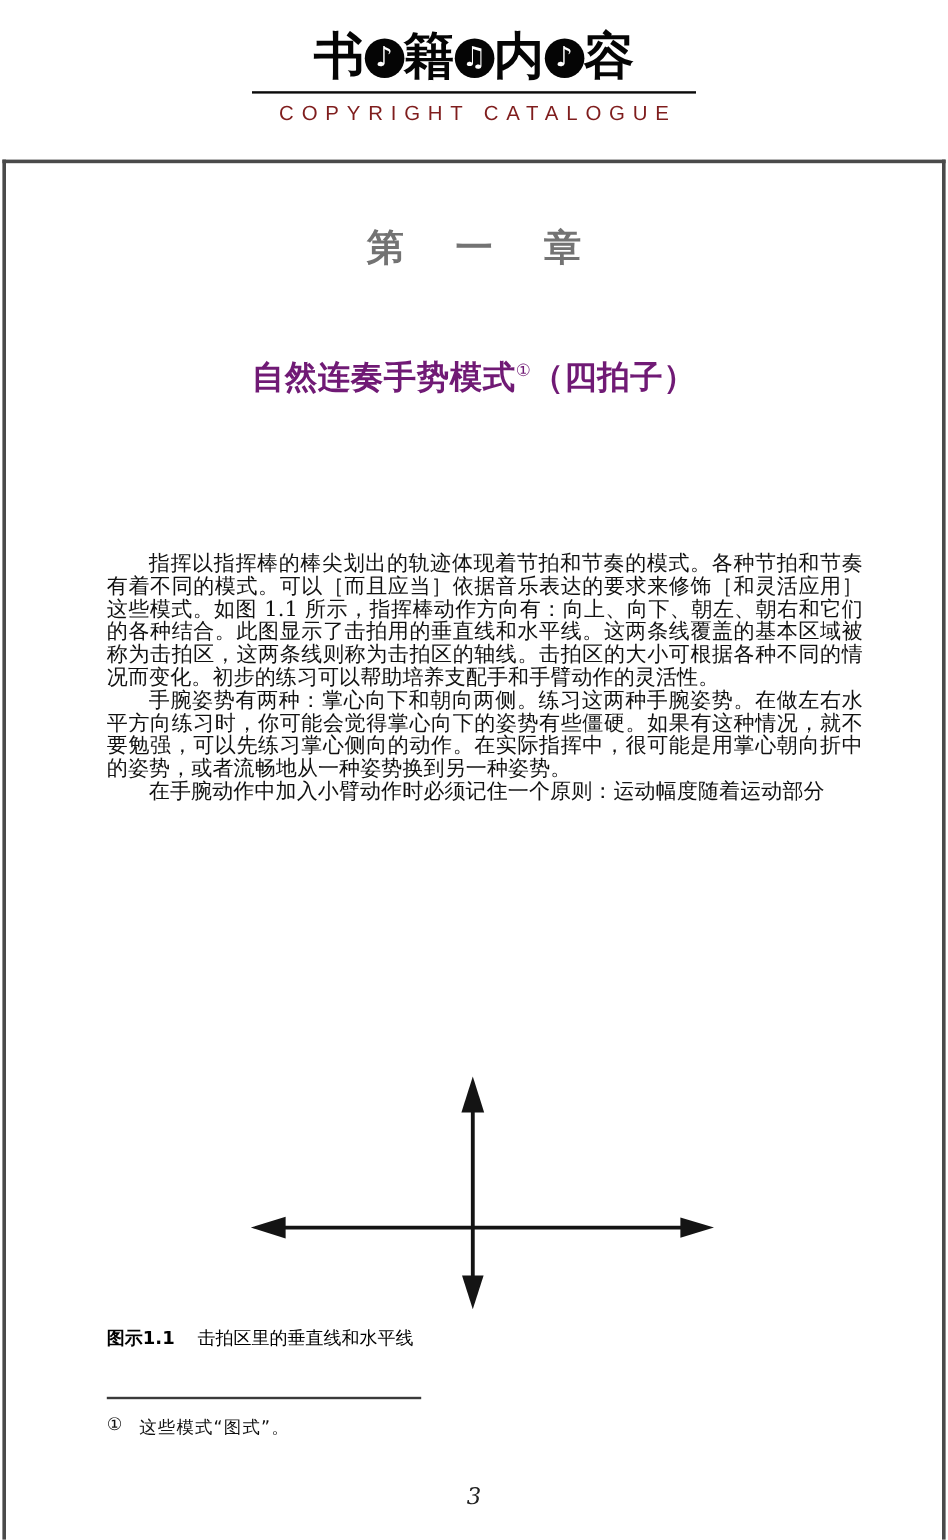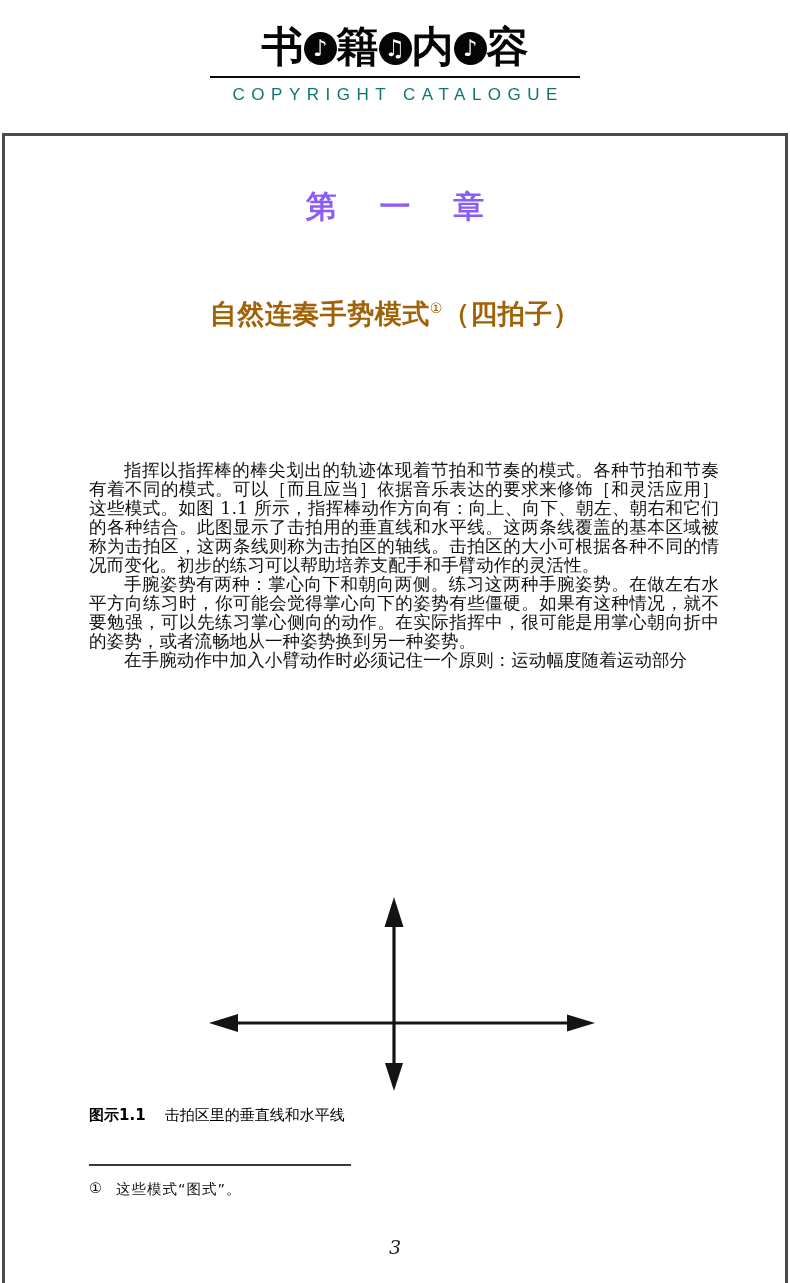--- a/index.html
+++ b/index.html
@@ -68,21 +68,21 @@
     margin-top: 4px;
     border-top: 2px solid #0a0a0a;
     width: 370px;
   }
   #brand-en {
     margin-top: 7px;
     font-family: "Liberation Sans", sans-serif;
     font-size: 17px;
     font-weight: 400;
     letter-spacing: 6.5px;
-    color: #0f766e;
+    color: #7f1d1d;
     text-indent: 6.5px;
   }
 
   
   #page-frame {
     position: absolute;
     left: 2px;
     top: 133px;
     width: 786px;
     height: 1150px;
@@ -98,32 +98,32 @@
     position: absolute;
     left: 0;
     top: 50px;
     width: 100%;
     text-align: center;
     font-size: 31px;
     font-weight: 700;
     font-family: "DejaVu Serif", serif;
     letter-spacing: 16px;
     text-indent: 16px;
-    color: #8b5cf6;
+    color: #737373;
   }
   #chapter-title {
     position: absolute;
     left: 0;
     top: 160px;
     width: 100%;
     text-align: center;
     font-size: 27px;
     font-weight: 700;
     font-family: "DejaVu Sans", sans-serif;
-    color: #a16207;
+    color: #701a75;
     letter-spacing: 0.5px;
   }
   #chapter-title .fn-mark {
     font-size: 14px;
     vertical-align: super;
     font-weight: 400;
   }
   #section-title {
     position: absolute;
     left: 0;

